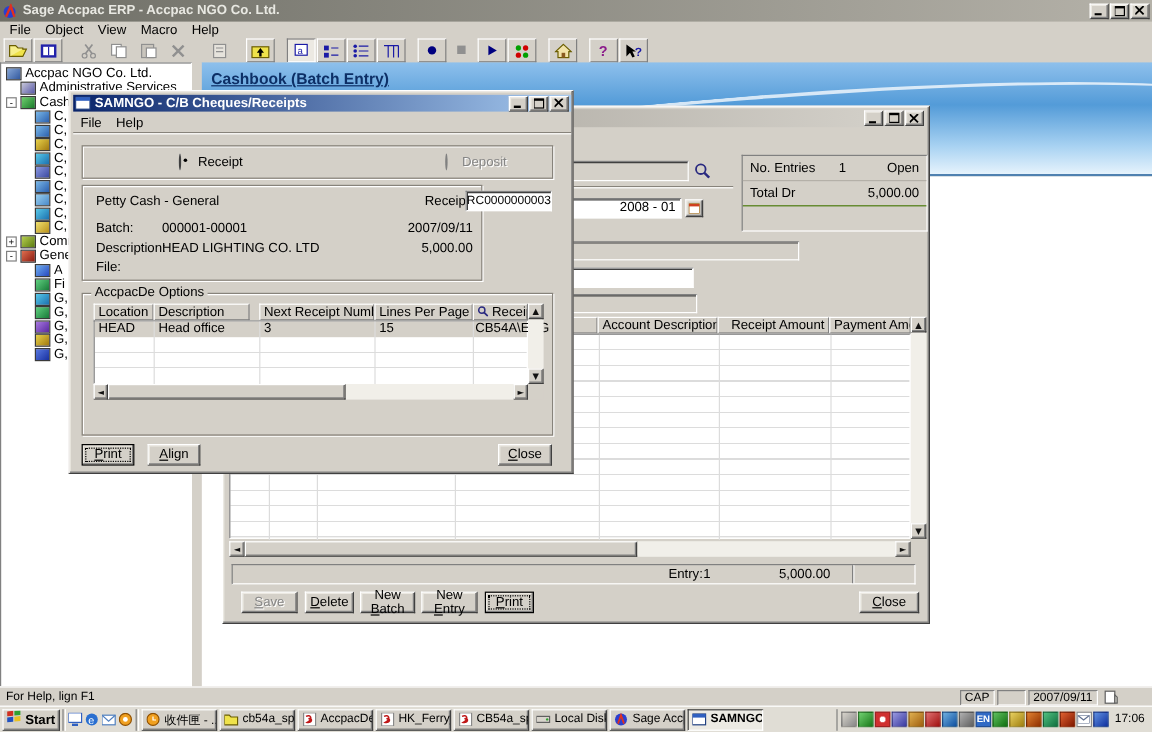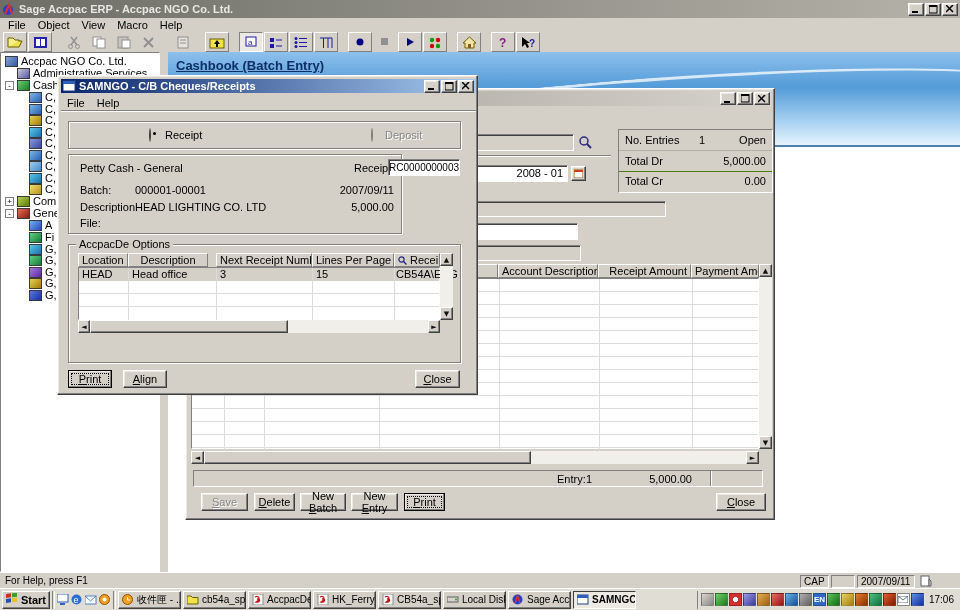--- a/index.html
+++ b/index.html
@@ -350,24 +350,20 @@
     <div class="abs thin-in" style="left:432px;top:40px;width:155px;height:64px;">
       <div style="position:relative;height:21px;border-bottom:1px solid #b4b0a8;">
         <span class="lbl" style="left:6px;top:4px;">No. Entries</span>
         <span class="lbl" style="left:80px;top:4px;">1</span>
         <span class="lbl" style="right:6px;top:4px;">Open</span>
       </div>
       <div style="position:relative;height:21px;border-bottom:1px solid #4d7c0f;">
         <span class="lbl" style="left:6px;top:4px;">Total Dr</span>
         <span class="lbl" style="right:6px;top:4px;">5,000.00</span>
       </div>
-      <div style="position:relative;height:20px;">
-        <span class="lbl" style="left:6px;top:3px;">Total Cr</span>
-        <span class="lbl" style="right:6px;top:3px;">0.00</span>
-      </div>
     </div>
 
     <div class="abs bevel-in field-g" style="left:110px;top:112px;width:370px;height:16px;"></div>
     <div class="abs bevel-in field-w" style="left:110px;top:134px;width:282px;height:17px;"></div>
     <div class="abs bevel-in field-g" style="left:110px;top:156px;width:285px;height:16px;"></div>
 
     <div class="abs" style="left:0;top:175px;width:590px;height:14px;">
       <span class="hcell" style="left:5px;width:32px;"></span>
       <span class="hcell" style="left:37px;width:40px;"></span>
       <span class="hcell" style="left:77px;width:115px;"></span>
@@ -474,21 +470,21 @@
       <span class="lbl" style="right:7px;top:46px;">5,000.00</span>
       <span class="lbl" style="left:11px;top:62px;">File:</span>
     </div>
 
     <div class="abs etched" style="left:10px;top:168px;width:393px;height:119px;"></div>
     <span class="lbl" style="left:18px;top:162px;background:#d4d0c8;padding:0 3px;">AccpacDe Options</span>
 
     <div class="abs" style="left:20px;top:177px;width:375px;height:80px;">
 
       <span class="hcell" style="left:0;width:50px;">Location</span>
-      <span class="hcell" style="left:50px;width:80px;text-align:center;">Description</span>
+      <span class="hcell" style="left:50px;width:80px;">Description</span>
       <span class="hcell" style="left:138px;width:96px;">Next Receipt Number</span>
       <span class="hcell" style="left:234px;width:82px;">Lines Per Page</span>
       <span class="hcell" style="left:316px;width:46px;"><svg width="9" height="9" style="vertical-align:-1px;">
             <circle cx="3.5" cy="3.5" r="2.6" fill="none" stroke="#2a2a80" stroke-width="1.2"></circle>
             <line x1="5.5" y1="5.5" x2="8.5" y2="8.5" stroke="#2a2a80" stroke-width="1.4"></line>
           </svg> <span>Receipt</span></span>
 
       <div class="abs gridbody thin-in" style="left:0;top:14px;width:362px;height:53px;background-image:repeating-linear-gradient(to bottom,#ffffff 0 12px,#dcdcdc 12px 13px);">
         <div class="abs" style="left:0;top:0;width:360px;height:13px;background:#d4d0c8;">
           <span class="lbl" style="left:3px;top:0;">HEAD</span>
@@ -521,21 +517,21 @@
       </div>
     <div class="abs btn" style="left:65px;top:294px;width:44px;height:18px;">
         <span><u>A</u>lign</span>
       </div>
     <div class="abs btn" style="left:357px;top:294px;width:45px;height:18px;">
         <span><u>C</u>lose</span>
       </div>
   </div>
 
   <div class="abs" style="left:0;top:572px;width:960px;height:16px;background:#d4d0c8;border-top:1px solid #fff;z-index:4;">
-    <span class="statusbar-panel" style="left:2px;width:794px;border:none;">For Help, press F1</span>
+    <span class="statusbar-panel" style="left:2px;width:794px;border:none;">For Help, lign F1</span>
     <span class="statusbar-panel" style="left:800px;width:29px;">CAP</span>
     <span class="statusbar-panel" style="left:831px;width:24px;"></span>
     <span class="statusbar-panel" style="left:857px;width:58px;">2007/09/11</span>
     <span class="abs" style="left:920px;top:2px;"><svg width="12" height="12">
           <rect x="1" y="1" width="8" height="10" fill="#fff" stroke="#606060"></rect>
           <path d="M9 4 L11 6 V11 H9 Z" fill="#d0d0c8" stroke="#606060"></path>
         </svg></span>
   </div>
 
   <div class="abs" style="left:0;top:588px;width:960px;height:22px;background:#e0ddd5;border-top:1px solid #fff;display:flex;align-items:center;gap:2px;padding:0 2px;z-index:5;">

